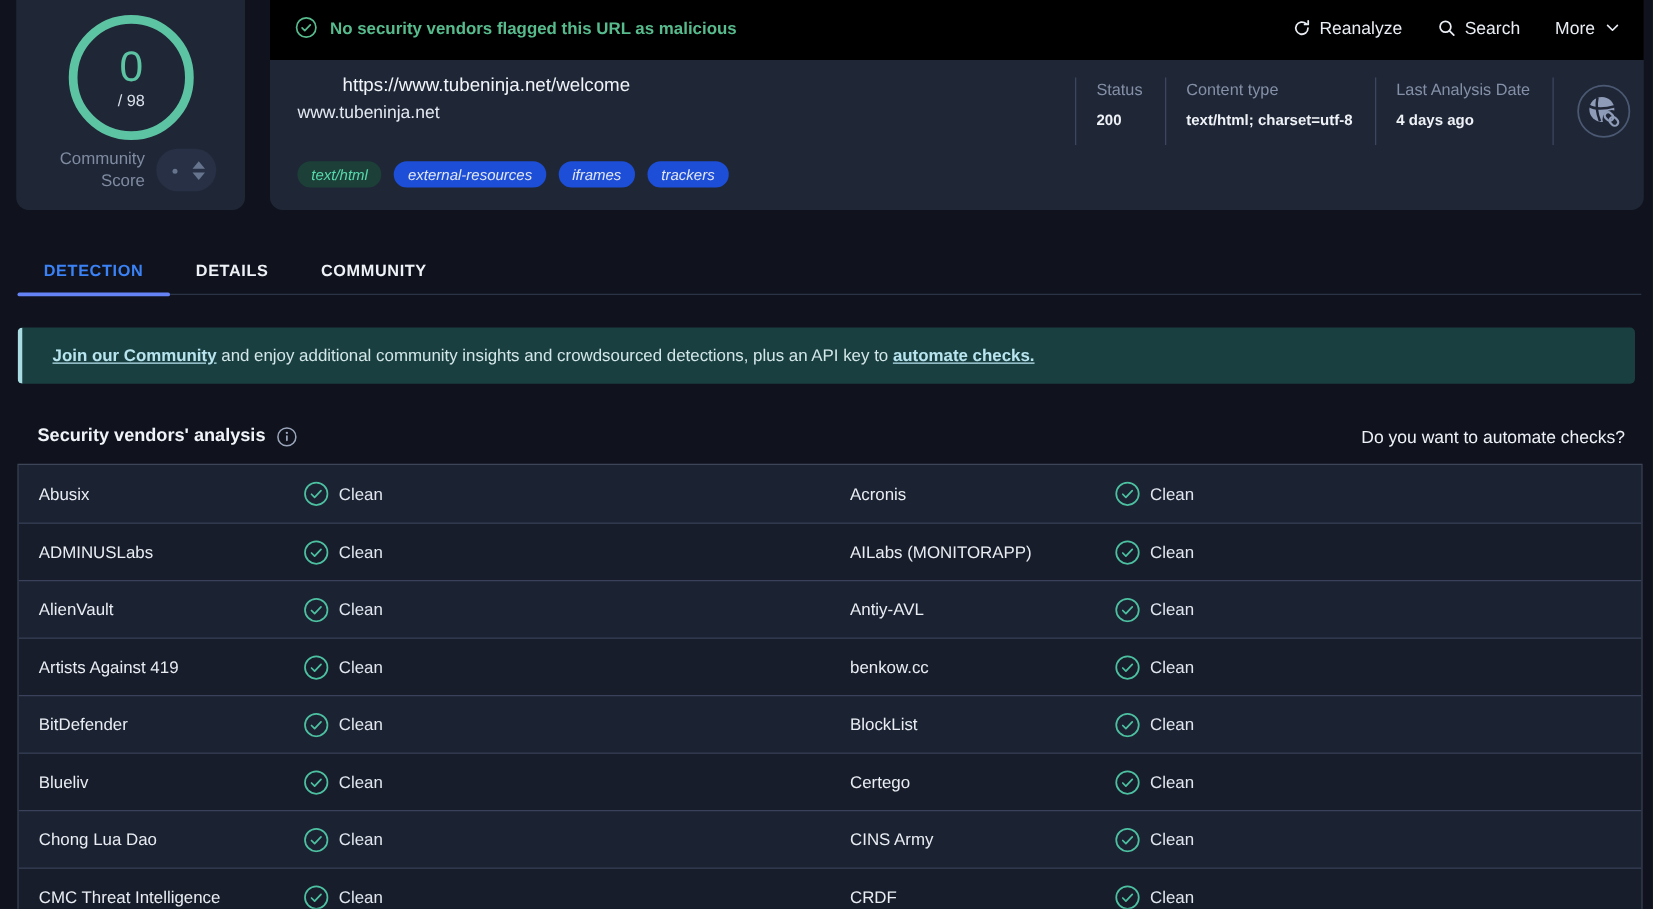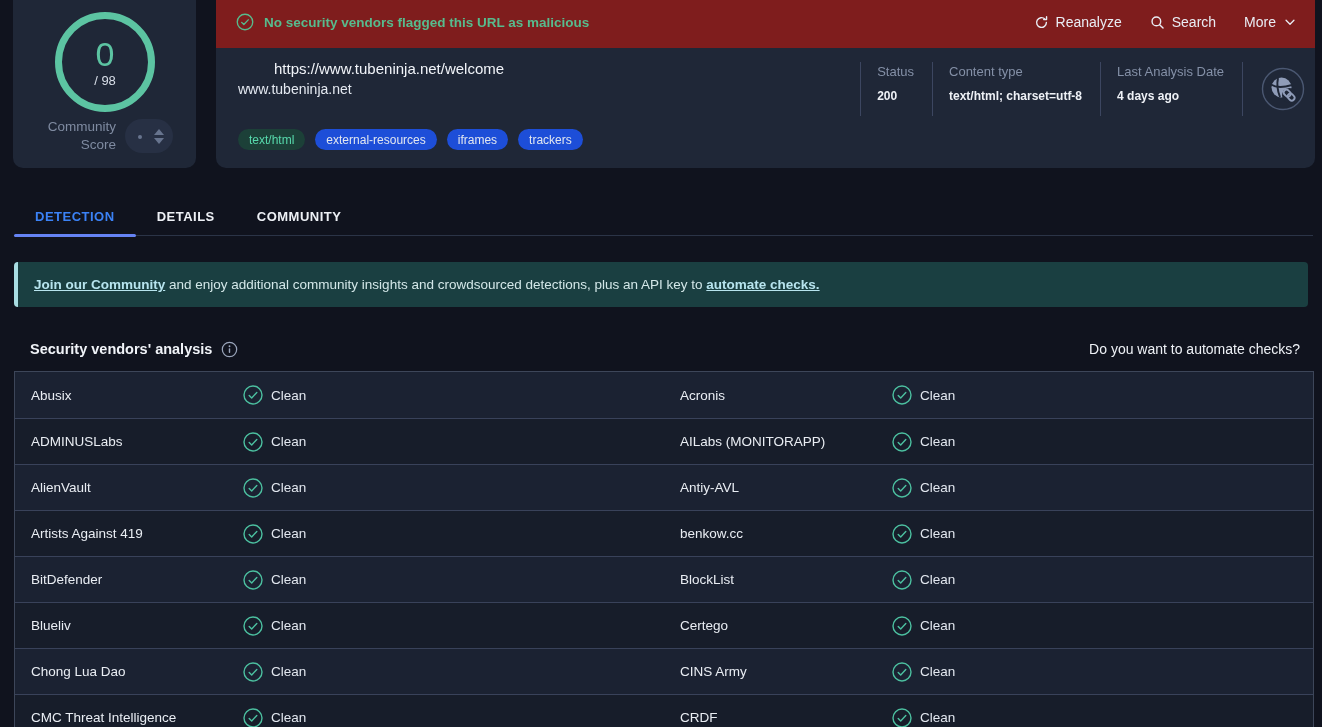--- a/index.html
+++ b/index.html
@@ -40,32 +40,32 @@
     position:absolute; left:29px; top:19px; width:0; height:0;
     border-left:5px solid transparent; border-right:5px solid transparent; border-top:6px solid #67748e;
   }
 
   
   .main-card {
     position:absolute; left:216px; top:0; width:1099px; height:168px;
     background:#1f2737; border-radius:0 0 10px 10px;
   }
   .verdict-banner {
-    height:48px; background:#7f1d1d; display:flex; align-items:center;
+    height:48px; background:#000000; display:flex; align-items:center;
     justify-content:space-between; padding:0 18px 4px 20px;
   }
   .verdict-left { display:flex; align-items:center; gap:10px; }
   .verdict-text { color:#57bb8d; font-size:13.5px; font-weight:700; }
   .banner-actions { display:flex; align-items:center; gap:28px; }
   .action-btn { display:flex; align-items:center; gap:7px; font-size:14px; color:#e9edf4; cursor:pointer; }
 
   .card-body { position:relative; height:120px; }
   .url-line1 { position:absolute; left:22px; top:12px; font-size:15px; color:#f1f4f9;margin-left:36px; }
   .url-line2 { position:absolute; left:22px; top:33px; font-size:14px; color:#e4e9f1; }
-  .tags-row  { position:absolute; left:22px; top:81px; display:flex; gap:10px; }
+  .tags-row  { position:absolute; left:22px; top:81px; display:flex; gap:10px;font-style:italic; }
   .tag {
     height:21px; display:flex; align-items:center; padding:0 11px;
     background:#1d4ed8; color:#e2e7f0; font-size:12px; border-radius:11px;
   }
   .tag.tag-green { background:#1c4038; color:#57d9ac; }
 
   .meta-row { position:absolute; right:10px; top:14px; display:flex; align-items:stretch; height:54px; }
   .meta-item { border-left:1px solid #3c4660; padding:2px 18px 0 16px; }
   .meta-label { font-size:13px; color:#8490a7; margin-bottom:10px; }
   .meta-value { font-size:12px; font-weight:700; color:#eef1f6; }
@@ -84,21 +84,21 @@
   .tab.active { color:#3b82f6; }
   .tab.active::after {
     content:""; position:absolute; left:0; right:0; bottom:-2px; height:3px;
     background:#6583f4; border-radius:2px;
   }
 
   
   .join-banner {
     position:absolute; left:14px; top:262px; width:1294px; height:45px;
     background:#1a3f41; border-left:4px solid #a9dde3; border-radius:4px;
-    display:flex; align-items:center; padding-left:16px;
+    display:flex; align-items:center; padding-left:24px;
     font-size:13.5px; color:#d3e7e8;
   }
   .join-banner a { color:#b7e4ee; font-weight:700; text-decoration:underline; cursor:pointer; }
 
   
   .section-row {
     position:absolute; left:30px; right:22px; top:337px; height:24px;
     display:flex; align-items:center; justify-content:space-between;gap:15px;
   }
   .section-title { display:flex; align-items:center; gap:9px; font-size:14.5px; font-weight:700; color:#f0f3f8; }

